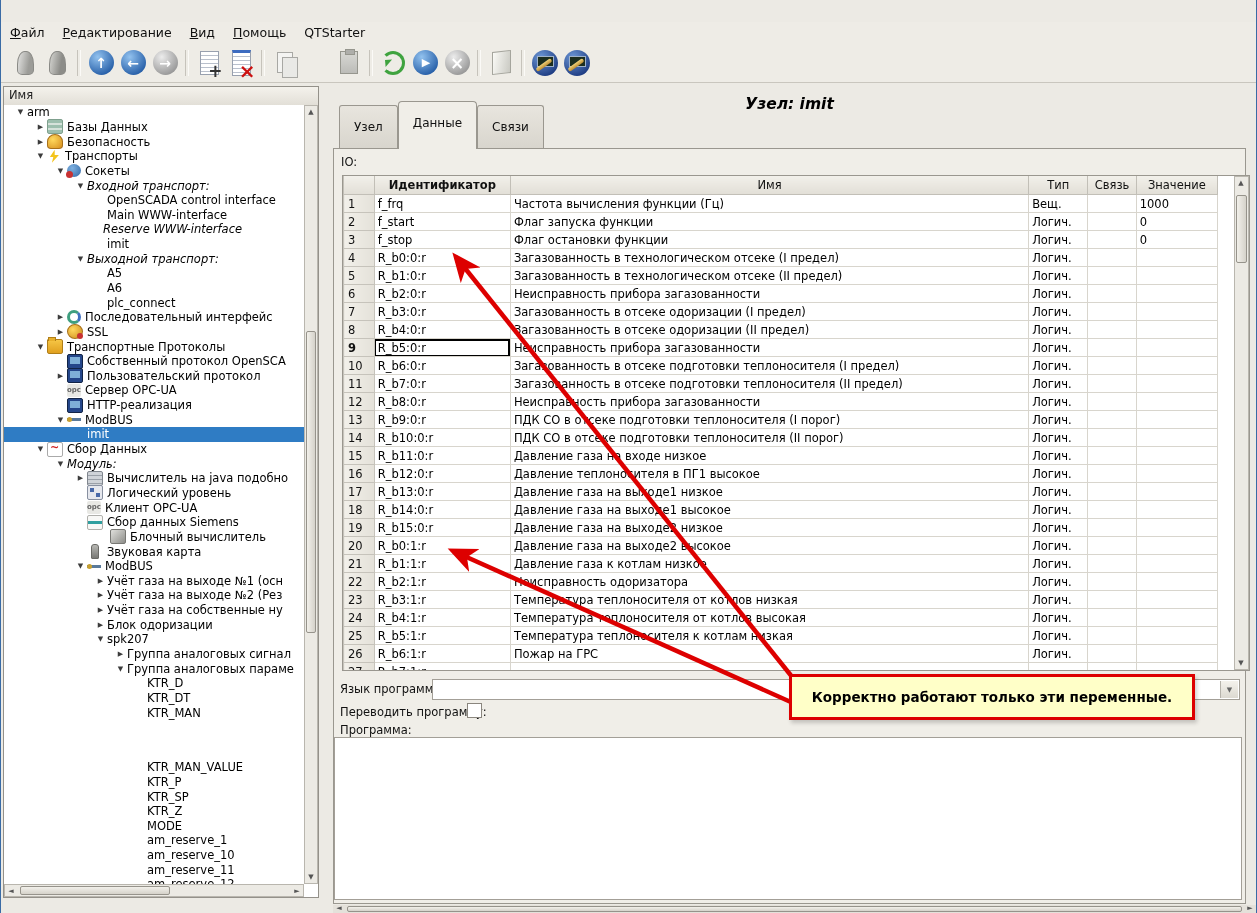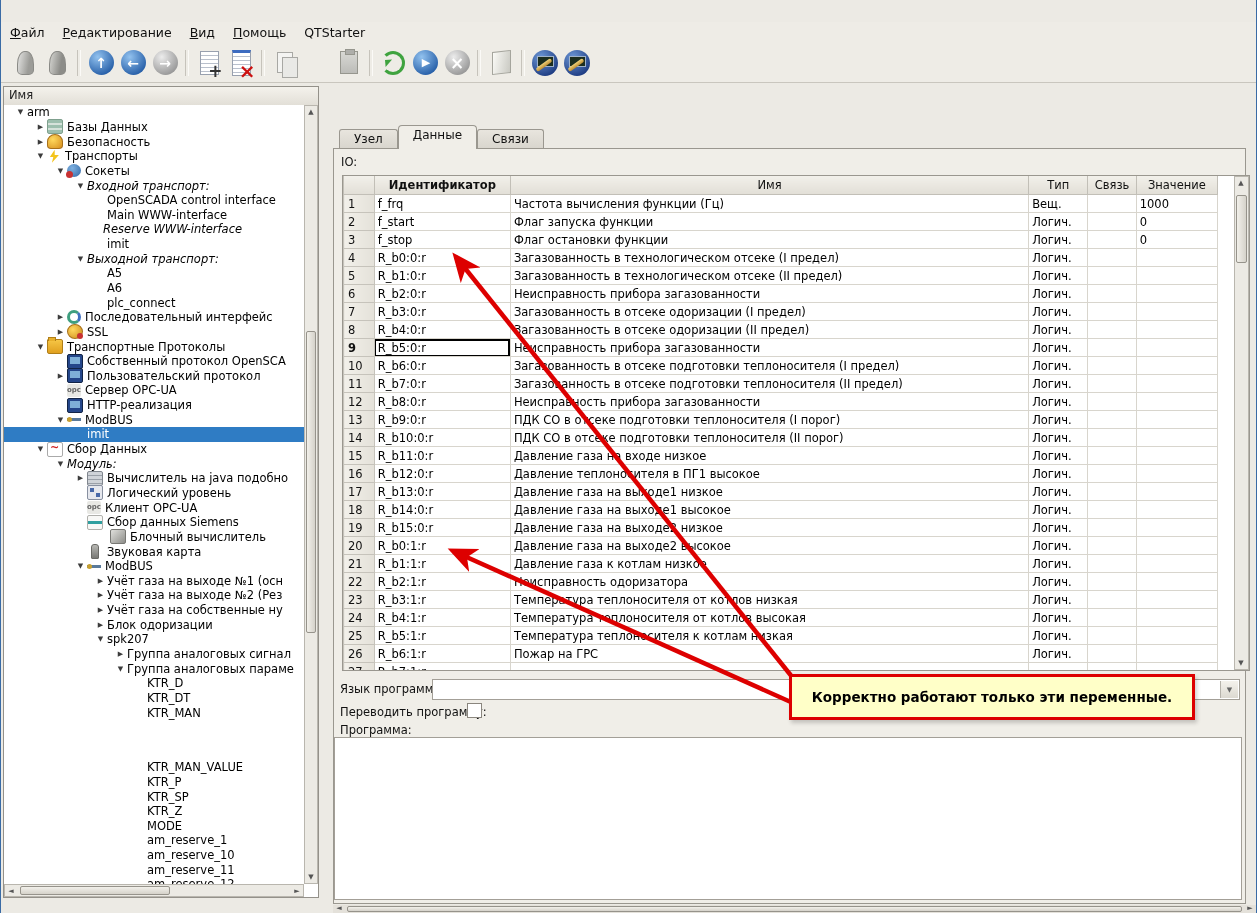--- a/index.html
+++ b/index.html
@@ -109,21 +109,21 @@
   .sb .thumb{position:absolute;background:linear-gradient(90deg,#f2f0ea,#d5d2ca);border:1px solid #96938b;border-radius:2px;}
   .sb.h .thumb{background:linear-gradient(#f2f0ea,#d5d2ca);}
   .sb .sarr{position:absolute;font-size:7px;color:#555;width:12px;height:12px;text-align:center;line-height:12px;}
   .tree-vsb{right:0;top:18px;bottom:13px;width:14px;}
   .tree-hsb{left:0;right:14px;bottom:0;height:13px;}
   
   .rightpanel{position:absolute;left:322px;top:84px;right:0;bottom:0;background:#eceae4;}
   .nodetitle{position:absolute;top:11px;left:0;right:0;text-align:center;font-weight:bold;
     font-style:italic;font-size:15.5px;color:#000;}
   .tabs{position:absolute;left:16px;top:42px;height:23px;display:flex;align-items:flex-end;}
-  .tab{height:19px;padding:0 14px;font-size:12px;line-height:19px;background:linear-gradient(#e8e5de,#d8d5cd);
+  .tab{height:19px;padding:12px 14px;font-size:12px;line-height:19px;background:linear-gradient(#e8e5de,#d8d5cd);
     border:1px solid #9a978f;border-bottom:none;border-radius:3px 3px 0 0;margin-right:0px;color:#111;}
   .tab.active{height:23px;background:#f0eee8;position:relative;z-index:3;border-radius:4px 4px 0 0;}
   .tabframe{position:absolute;left:10px;top:64px;right:10px;bottom:9px;background:#f0eee8;
     border:1px solid #9a978f;z-index:1;}
   .iolabel{position:absolute;left:7px;top:6px;font-size:11.5px;color:#111;}
   
   .tblwrap{position:absolute;left:8px;top:26px;width:908px;height:496px;background:#fff;
     border:1px solid #9a978f;box-sizing:border-box;overflow:hidden;}
   .tblscroll{position:absolute;left:0;top:0;right:15px;bottom:0;overflow:hidden;}
   table.io{border-collapse:collapse;table-layout:fixed;font-size:11.5px;width:875px;}
@@ -470,20 +470,21 @@
       <span class="thumb" style="left:1px;right:1px;top:225px;bottom:250px;"></span>
     </div>
     <div class="sb h tree-hsb">
       <span class="sarr" style="left:0;top:0;">◄</span>
       <span class="sarr" style="right:0;top:0;">►</span>
       <span class="thumb" style="top:1px;bottom:1px;left:15px;width:148px;"></span>
     </div>
   </div>
 
   <div class="rightpanel">
+    <div class="nodetitle">Узел: imit</div>
     <div class="tabs">
         <span class="tab">Узел</span>
         <span class="tab active">Данные</span>
         <span class="tab">Связи</span>
       </div>
 
     <div class="tabframe">
       <div class="iolabel">IO:</div>
 
       <div class="tblwrap">

